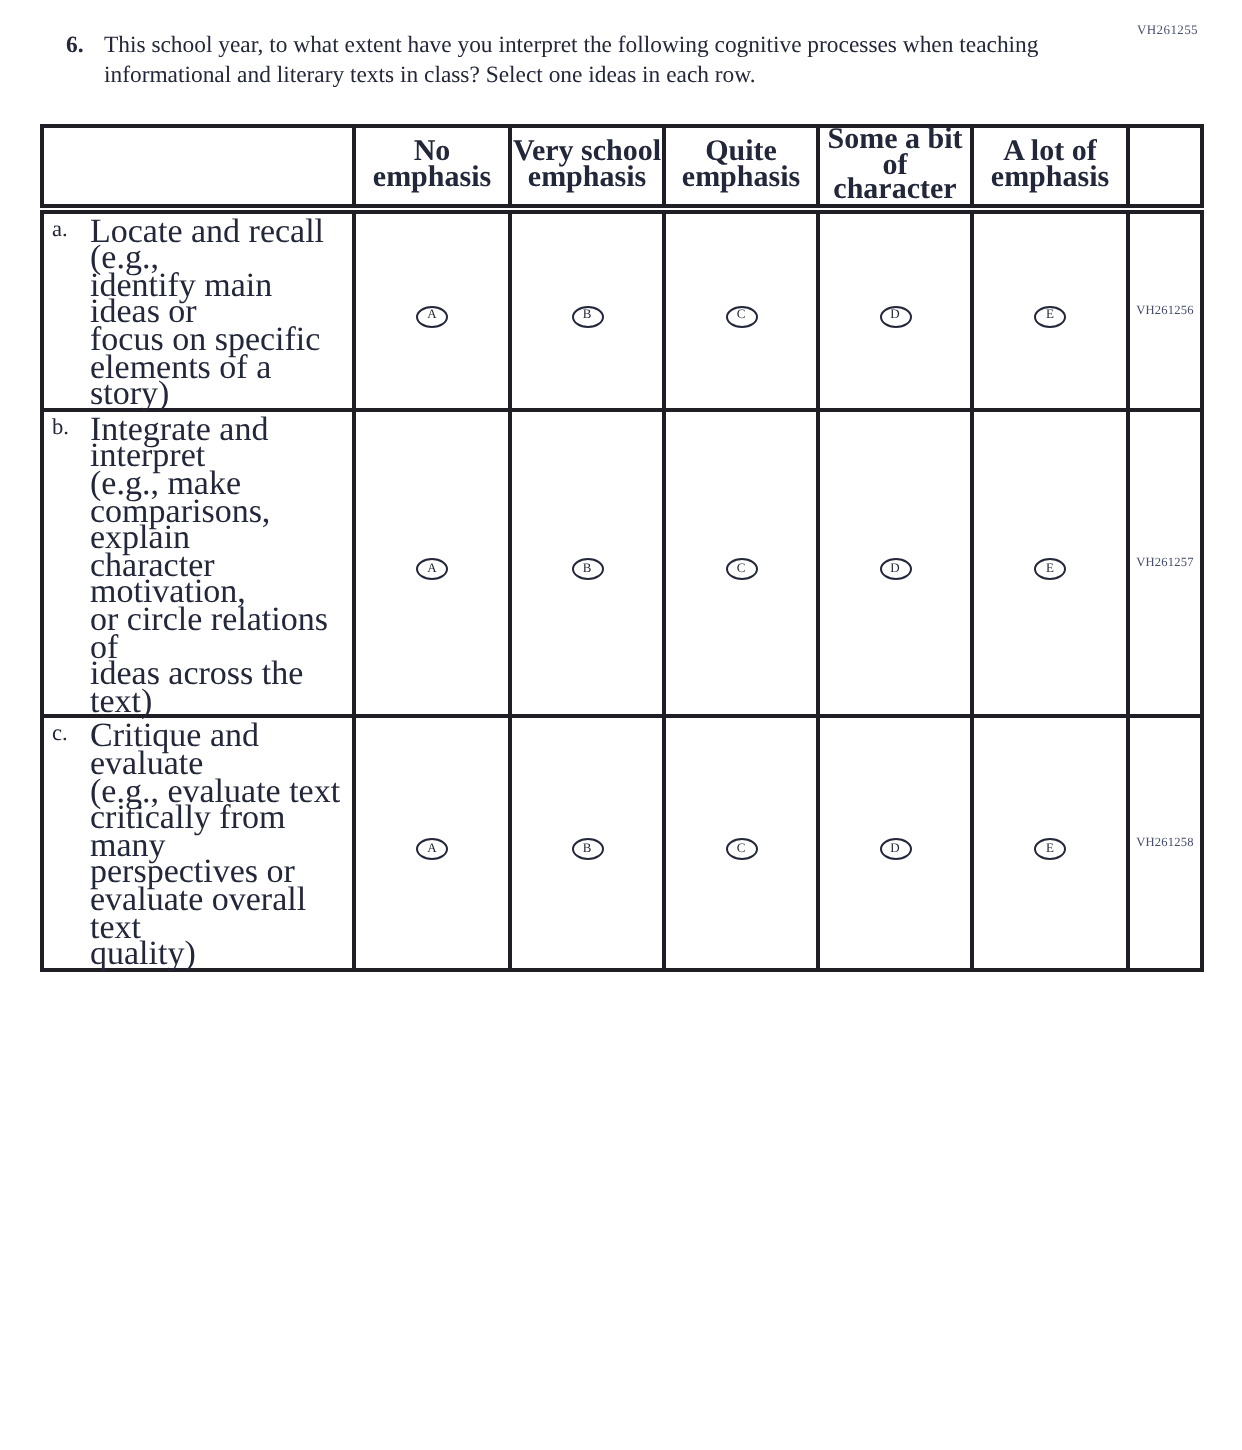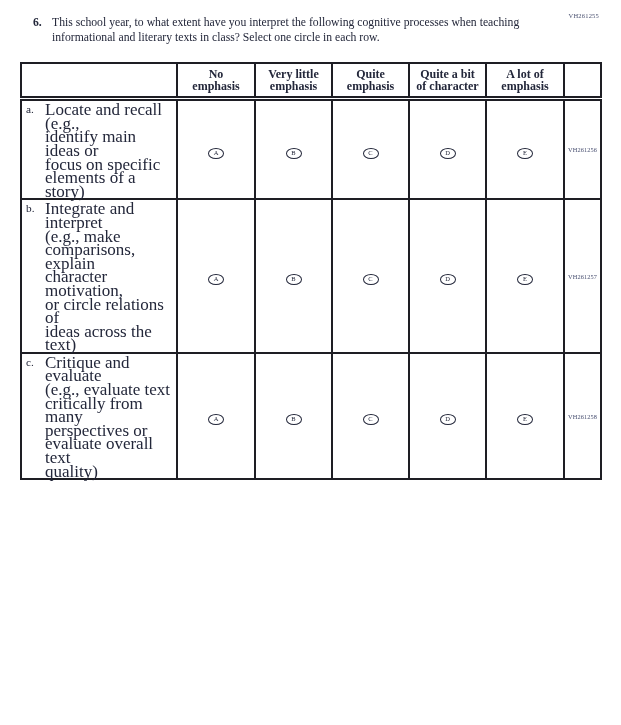--- a/index.html
+++ b/index.html
@@ -44,21 +44,21 @@
     border-collapse: collapse;
     margin: 17px 0 0 20px;
     table-layout: fixed;
   }
   table.emphasis-table td, table.emphasis-table th {
     border: 2px solid #1e1e24;
     padding: 0;
   }
   table.emphasis-table thead th {
     border-bottom: 5px double #1e1e24;
-    font-size: 12px;
+    font-size: 15px;
     font-weight: bold;
     line-height: 12.5px;
     text-align: center;
     vertical-align: middle;
     height: 32px;
   }
   td.label-cell {
     vertical-align: top;
   }
   .label-wrap {
@@ -109,50 +109,50 @@
   tr.row-b { height: 82px; }
   tr.row-c { height: 83px; }
 </style>
 </head>
 <body>
 
 <div class="top-code">VH261255</div>
 
 <div class="question">
   <div class="qnum">6.</div>
-  <div class="qtext"><span>This school year, to what extent have you interpret the following cognitive processes when teaching informational and literary texts in class? Select </span><span class="b">one</span><span> circle in each row.</span></div>
+  <div class="qtext"><span>This school year, to what extent have you interpret the following cognitive processes when teaching informational and literary texts in class? Select </span><span class="b">one</span><span> ideas in each row.</span></div>
 </div>
 
 <table class="emphasis-table">
   <colgroup>
     <col style="width:156px">
     <col style="width:78px">
     <col style="width:77px">
     <col style="width:77px">
     <col style="width:77px">
     <col style="width:78px">
     <col style="width:37px">
   </colgroup>
   <thead>
     <tr>
       <th></th>
       <th>
         <div>No</div>
         <div>emphasis</div>
       </th>
       <th>
-        <div>Very little</div>
+        <div>Very school</div>
         <div>emphasis</div>
       </th>
       <th>
         <div>Quite</div>
         <div>emphasis</div>
       </th>
       <th>
-        <div>Quite a bit</div>
+        <div>Some a bit</div>
         <div>of character</div>
       </th>
       <th>
         <div>A lot of</div>
         <div>emphasis</div>
       </th>
       <th></th>
     </tr>
   </thead>
   <tbody>

